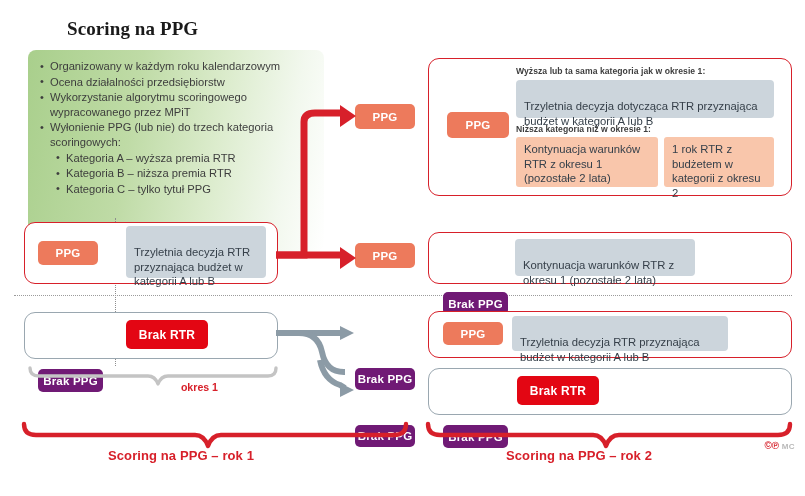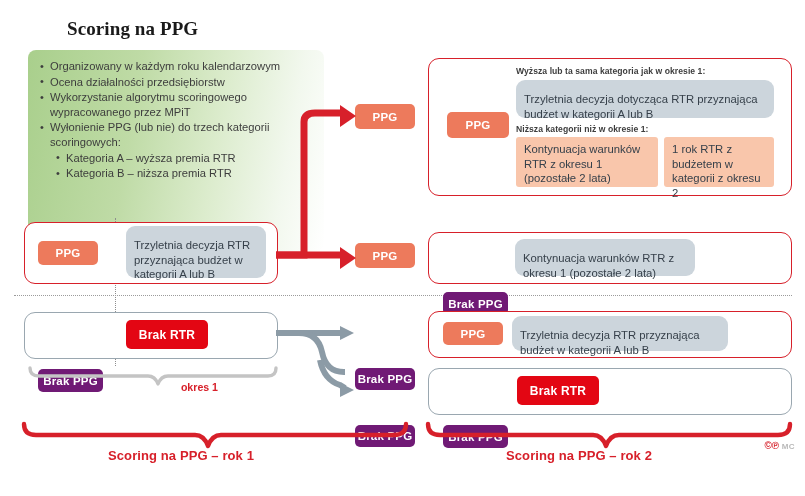--- a/index.html
+++ b/index.html
@@ -47,23 +47,23 @@
   
   .card-red{
     position:absolute;border:1.6px solid #d7202a;border-radius:11px;background:#ffffff;
   }
   .card-gray{
     position:absolute;border:1.3px solid #9aa7b0;border-radius:11px;background:#ffffff;
   }
 
   
   .info-gray{
-    position:absolute;background:#ccd5dc;border-radius:9px;
+    position:absolute;background:#ccd5dc;border-radius:4px;
     color:#36404a;font-size:11.3px;line-height:14.5px;
-    padding:12px 8px 6px 8px;box-sizing:border-box;
+    padding:19px 8px 6px 8px;box-sizing:border-box;
   }
   .info-peach{
     position:absolute;background:#f9c6ab;border-radius:3px;
     color:#36404a;font-size:11.3px;line-height:14.5px;
     padding:5px 8px 6px 8px;box-sizing:border-box;
   }
   .caption-sm{
     position:absolute;font-size:8.6px;font-weight:bold;color:#3d3d3d;letter-spacing:.05px;
   }
 
@@ -97,39 +97,40 @@
 
 <div id="stage">
 
   <div class="title">Scoring na PPG</div>
 
   <div class="green-panel">
     <ul>
       <li>Organizowany w każdym roku kalendarzowym</li>
       <li>Ocena działalności przedsiębiorstw</li>
       <li>Wykorzystanie algorytmu scoringowego wypracowanego przez MPiT</li>
-      <li>Wyłonienie PPG (lub nie) do trzech kategorii scoringowych:</li>
+      <li>Wyłonienie PPG (lub nie) do trzech kategoria scoringowych:</li>
       <li class="sub">Kategoria A – wyższa premia RTR</li>
       <li class="sub">Kategoria B – niższa premia RTR</li>
+      <li class="sub">Kategoria C – tylko tytuł PPG</li>
     </ul>
   </div>
 
   <div class="v-dotted" style="left:115px;top:218px;height:148px;"></div>
   <div class="h-dotted" style="left:14px;top:295px;width:778px;"></div>
 
   <div class="pill ppg" style="left:355px;top:104px;width:60px;height:25px;">PPG</div>
   <div class="pill ppg" style="left:355px;top:243px;width:60px;height:25px;">PPG</div>
   <div class="pill brak-ppg" style="left:355px;top:322px;width:60px;height:22px;">Brak PPG</div>
   <div class="pill brak-ppg" style="left:355px;top:379px;width:60px;height:22px;">Brak PPG</div>
 
   <div class="card-red" style="left:428px;top:58px;width:362px;height:136px;"></div>
   <div class="pill ppg" style="left:447px;top:112px;width:62px;height:26px;">PPG</div>
   <div class="caption-sm" style="left:516px;top:66px;width:260px;">Wyższa lub ta sama kategoria jak w okresie 1:</div>
   <div class="info-gray" style="left:516px;top:80px;width:258px;height:38px;">Trzyletnia decyzja dotycząca RTR przyznająca budżet w kategorii A lub B</div>
-  <div class="caption-sm" style="left:516px;top:124px;width:260px;">Niższa kategorii niż w okresie 1:</div>
+  <div class="caption-sm" style="left:516px;top:124px;width:260px;">Niższa kategoria niż w okresie 1:</div>
   <div class="info-peach" style="left:516px;top:137px;width:142px;height:50px;">Kontynuacja warunków RTR z okresu 1 (pozostałe 2 lata)</div>
   <div class="info-peach" style="left:664px;top:137px;width:110px;height:50px;">1 rok RTR z budżetem w kategorii z okresu 2</div>
 
   <div class="card-red" style="left:24px;top:222px;width:252px;height:60px;"></div>
   <div class="pill ppg" style="left:38px;top:241px;width:60px;height:24px;">PPG</div>
   <div class="info-gray" style="left:126px;top:226px;width:140px;height:52px;">Trzyletnia decyzja RTR przyznająca budżet w kategorii A lub B</div>
 
   <div class="card-red" style="left:428px;top:232px;width:362px;height:50px;"></div>
   <div class="pill brak-ppg" style="left:443px;top:246px;width:65px;height:23px;">Brak PPG</div>
   <div class="info-gray" style="left:515px;top:239px;width:180px;height:37px;">Kontynuacja warunków RTR z okresu 1 (pozostałe 2 lata)</div>

